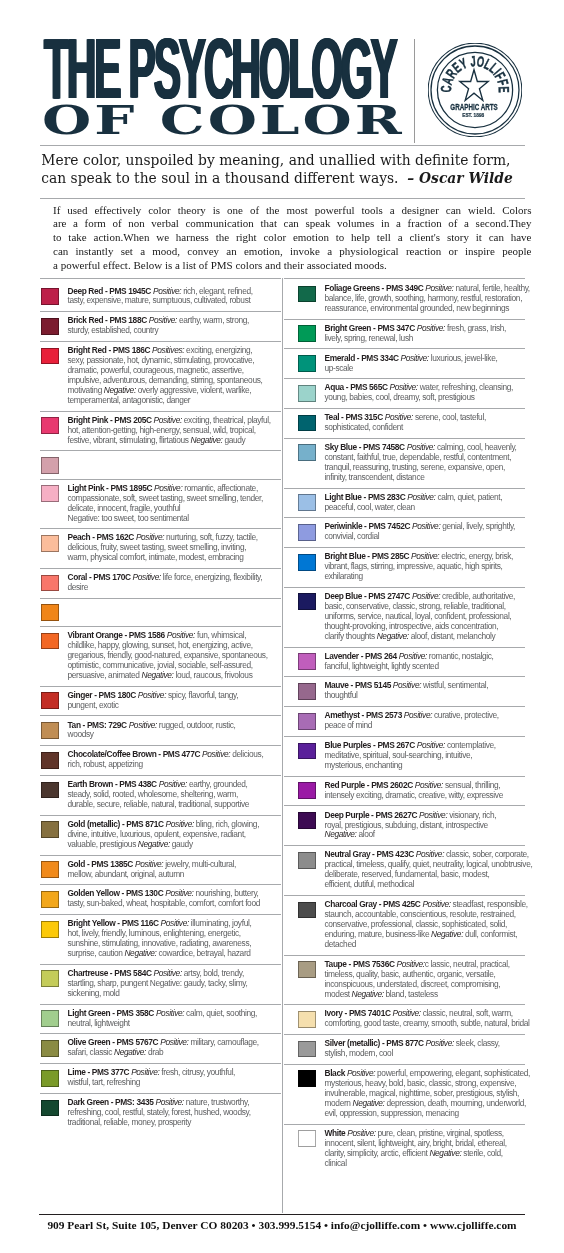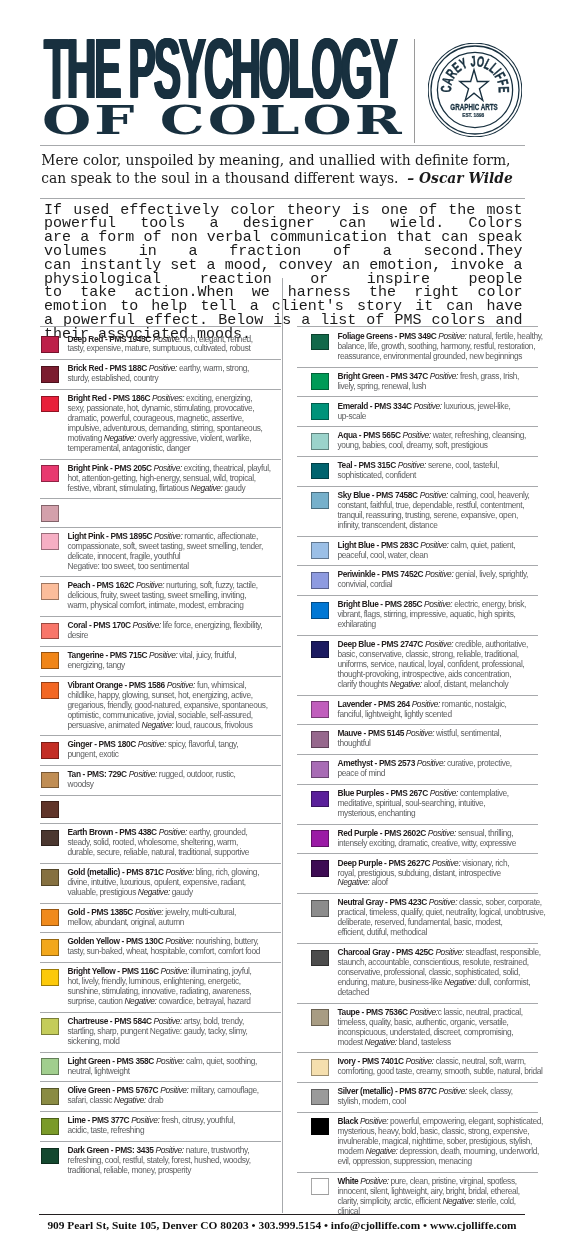--- a/index.html
+++ b/index.html
@@ -36,30 +36,30 @@
 
 .hr{position:absolute;height:1px;background:#a7a9ac;}
 
 
 .quote{position:absolute;left:41.3px;top:152.4px;width:500px;
   font-family:"DejaVu Serif",serif;font-size:13.85px;line-height:17.9px;color:#1b1b1b;
   white-space:nowrap;}
 .quote i{font-style:italic;font-weight:bold;}
 
 
-.intro{position:absolute;left:44px;top:203.6px;width:478.5px;
-  font-family:Liberation Mono, monospace;font-size:15px;line-height:13.8px;
+.intro{position:absolute;left:53px;top:203.6px;width:478.5px;
+  font-family:Liberation Serif, serif;font-size:11px;line-height:13.8px;
   color:#1a1a1a;}
 .intro div{text-align:justify;text-align-last:justify;}
 .intro div:last-child{text-align-last:left;}
 
 
-.col{position:absolute;top:278px;margin-top:48px;}
+.col{position:absolute;top:278px;}
 .colL{left:40px;width:241.3px;}
-.colR{left:297px;width:240.8px;}
+.colR{left:284px;width:240.8px;}
 .colR .row{padding-left:13px;}
 .colR .txt{width:205px;}
 .row{display:flex;overflow:visible;border-top:1px solid #a7a9ac;padding-top:4.1px;padding-bottom:4.8px;}
 .colL .row:first-child{padding-top:7.5px;}
 .colR .row:first-child{padding-top:5.0px;}
 .sw{width:17.8px;height:16.8px;flex:0 0 17.8px;margin:1.5px 8.7px 0 1px;box-sizing:border-box;
   box-shadow:inset 0 0 0 0.9px rgba(0,0,0,0.38);}
 .txt{width:214px;font-size:8.35px;line-height:9.95px;color:#5d5e60;letter-spacing:-0.36px;word-spacing:-0.05px;}
 .ln{white-space:nowrap;}
 .txt b{color:#231f20;font-weight:700;}
@@ -105,22 +105,22 @@
  <div class="quote">
   <span>Mere color, unspoiled by meaning, and unallied with definite form,</span><br>
   <span>can speak to the soul in a thousand different ways.</span>&nbsp; <i>– Oscar Wilde</i>
  </div>
 
  <div class="hr" style="left:40px;top:198px;width:485px"></div>
 
  <div class="intro">
   <div>If used effectively color theory is one of the most powerful tools a designer can wield. Colors</div>
   <div>are a form of non verbal communication that can speak volumes in a fraction of a second.They</div>
+  <div>to take action.When we harness the right color emotion to help tell a client's story it can have</div>
   <div>can instantly set a mood, convey an emotion, invoke a physiological reaction or inspire people</div>
-  <div>to take action.When we harness the right color emotion to help tell a client's story it can have</div>
   <div>a powerful effect. Below is a list of PMS colors and their associated moods.</div>
  </div>
 
  <div class="col colL">
   <div class="row">
    <div class="sw" style="background-color: rgb(189, 32, 73);"></div>
    <div class="txt">
           <div class="ln"><b>Deep Red</b><b class="dash"> - </b><b>PMS 1945C</b> <span><i>Positive:</i> rich, elegant, refined,</span></div>
           <div class="ln">tasty, expensive, mature, sumptuous, cultivated, robust</div>
         </div>
@@ -173,24 +173,20 @@
   </div>
   <div class="row">
    <div class="sw" style="background-color: rgb(248, 118, 106);"></div>
    <div class="txt">
           <div class="ln"><b>Coral</b><b class="dash"> - </b><b>PMS 170C</b> <span><i>Positive:</i> life force, energizing, flexibility,</span></div>
           <div class="ln">desire</div>
         </div>
   </div>
   <div class="row">
    <div class="sw" style="background-color: rgb(240, 133, 24);"></div>
-   <div class="txt">
-          <div class="ln"><b>Tangerine</b><b class="dash"> - </b><b>PMS 715C</b> <span><i>Positive:</i> vital, juicy, fruitful,</span></div>
-          <div class="ln">energizing, tangy</div>
-        </div>
   </div>
   <div class="row">
    <div class="sw" style="background-color: rgb(242, 103, 36);"></div>
    <div class="txt">
           <div class="ln"><b>Vibrant Orange</b><b class="dash"> - </b><b>PMS 1586</b> <span><i>Positive:</i> fun, whimsical,</span></div>
           <div class="ln">childlike, happy, glowing, sunset, hot, energizing, active,</div>
           <div class="ln">gregarious, friendly, good-natured, expansive,  spontaneous,</div>
           <div class="ln">optimistic, communicative, jovial, sociable, self-assured,</div>
           <div class="ln">persuasive, animated <i>Negative:</i> loud, raucous, frivolous</div>
         </div>
@@ -204,20 +200,24 @@
   </div>
   <div class="row">
    <div class="sw" style="background-color: rgb(192, 142, 85);"></div>
    <div class="txt">
           <div class="ln"><b>Tan</b><b class="dash"> - </b><b>PMS: 729C</b> <span><i>Positive:</i> rugged, outdoor, rustic,</span></div>
           <div class="ln">woodsy</div>
         </div>
   </div>
   <div class="row">
    <div class="sw" style="background-color: rgb(96, 53, 42);"></div>
+   <div class="txt">
+          <div class="ln"><b>Chocolate/Coffee Brown</b><b class="dash"> - </b><b>PMS 477C</b> <span><i>Positive:</i> delicious,</span></div>
+          <div class="ln">rich, robust, appetizing</div>
+        </div>
   </div>
   <div class="row">
    <div class="sw" style="background-color: rgb(75, 55, 47);"></div>
    <div class="txt">
           <div class="ln"><b>Earth Brown</b><b class="dash"> - </b><b>PMS 438C</b> <span><i>Positive:</i> earthy, grounded,</span></div>
           <div class="ln">steady, solid, rooted, wholesome, sheltering, warm,</div>
           <div class="ln">durable, secure, reliable, natural, traditional, supportive</div>
         </div>
   </div>
   <div class="row">
@@ -270,21 +270,21 @@
    <div class="sw" style="background-color: rgb(138, 139, 67);"></div>
    <div class="txt">
           <div class="ln"><b>Olive Green</b><b class="dash"> - </b><b>PMS 5767C</b> <span><i>Positive:</i> military, camouflage,</span></div>
           <div class="ln">safari, classic <i>Negative:</i> drab</div>
         </div>
   </div>
   <div class="row">
    <div class="sw" style="background-color: rgb(122, 154, 41);"></div>
    <div class="txt">
           <div class="ln"><b>Lime</b><b class="dash"> - </b><b>PMS 377C</b> <span><i>Positive:</i> fresh, citrusy, youthful,</span></div>
-          <div class="ln">acidic, taste, refreshing</div>
+          <div class="ln">wistful, tart, refreshing</div>
         </div>
   </div>
   <div class="row">
    <div class="sw" style="background-color: rgb(20, 72, 47);"></div>
    <div class="txt">
           <div class="ln"><b>Dark Green</b><b class="dash"> - </b><b>PMS: 3435</b> <span><i>Positive:</i> nature, trustworthy,</span></div>
           <div class="ln">refreshing, cool, restful, stately, forest, hushed, woodsy,</div>
           <div class="ln">traditional, reliable, money, prosperity</div>
         </div>
   </div>

